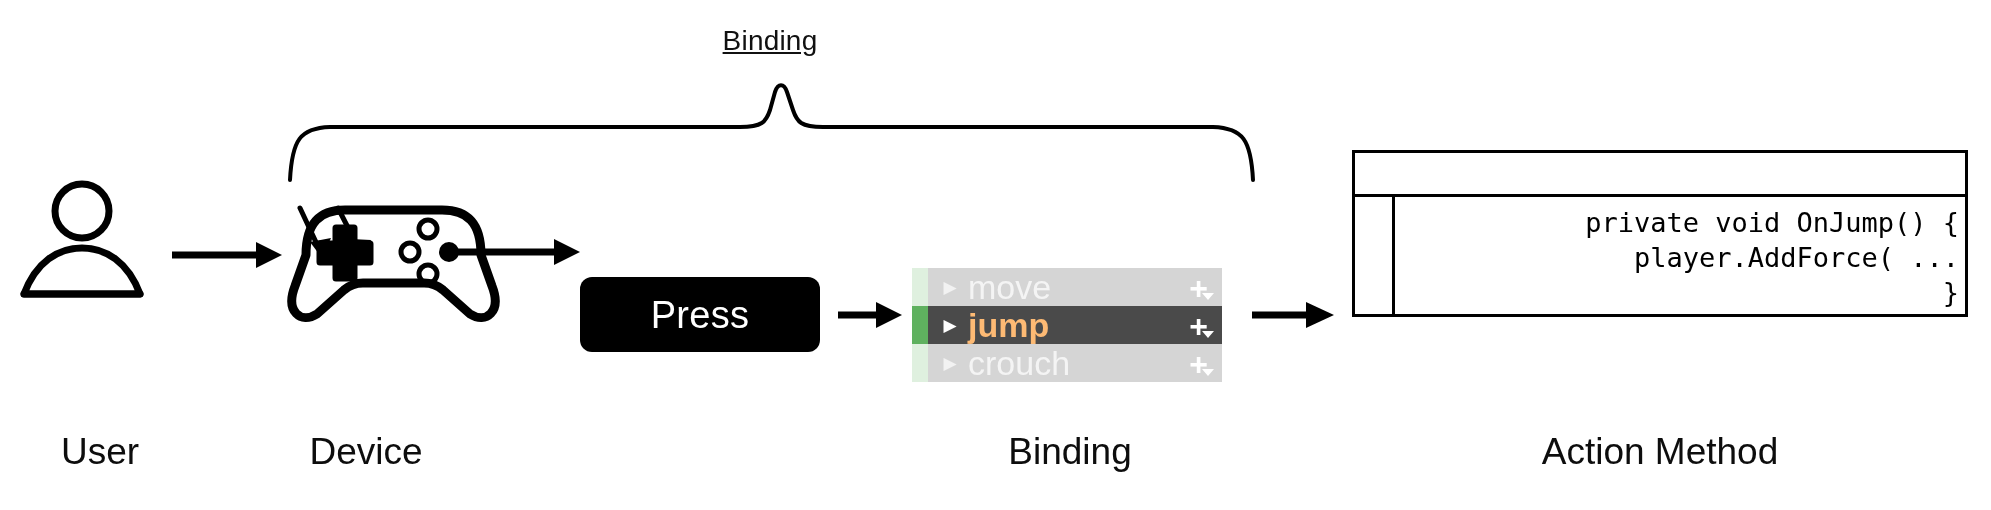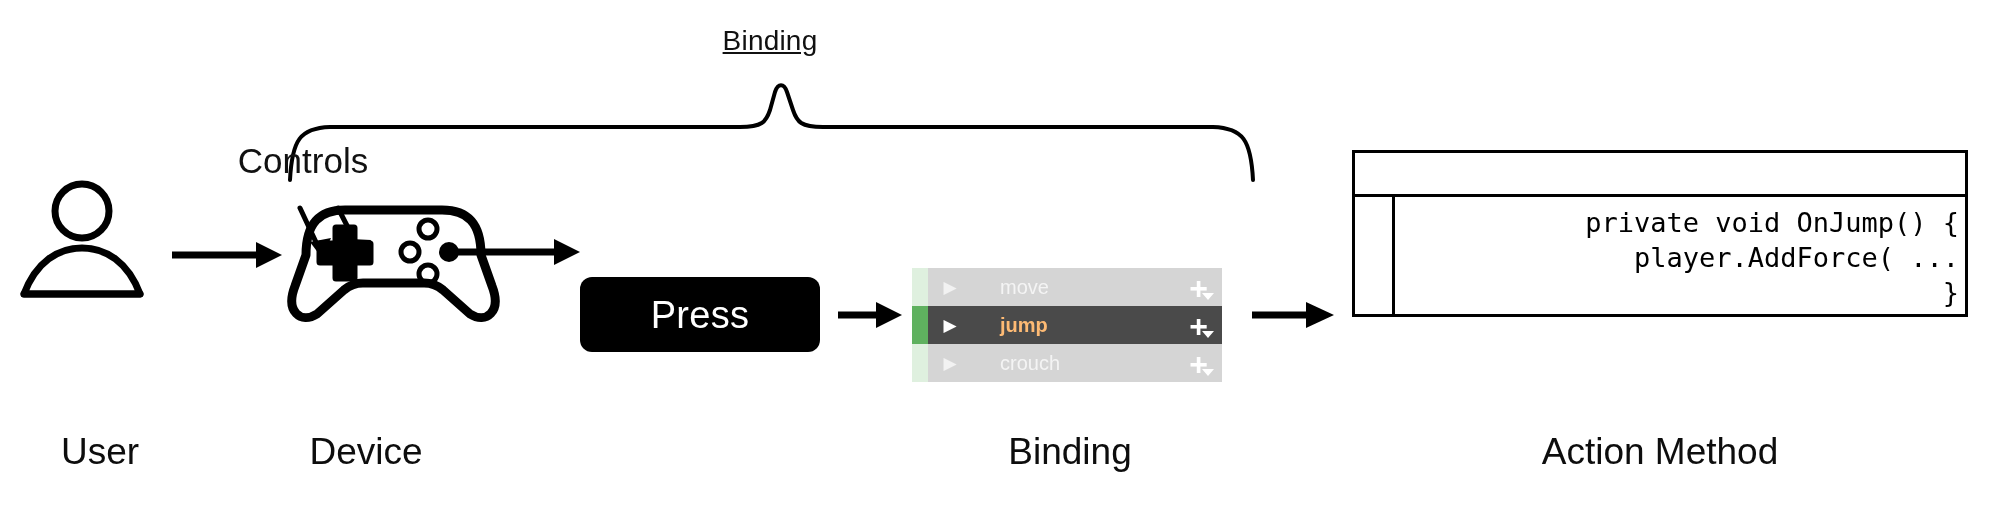--- a/index.html
+++ b/index.html
@@ -110,25 +110,24 @@
     font-size: 17px;
     line-height: 17px;
     margin-left: 6px;
   }
   .action-row.selected .row-foldout {
     color: #ffffff;
   }
   .row-label {
     flex: 1 1 auto;
     color: #f4f4f4;
-    font-size: 20px;
+    font-size: 34px;
     line-height: 30px;
     padding-left: 2px;
     white-space: nowrap;
-    margin-left: 32px;
   }
   .action-row.selected .row-label {
     color: #fdba74;
     font-weight: bold;
   }
   .row-plus {
     flex: 0 0 48px;
     position: relative;
     height: 38px;
   }
@@ -285,21 +284,20 @@
     </g>
 
     <g>
       <line x1="1252" y1="315" x2="1308" y2="315" stroke="#000000" stroke-width="7"></line>
       <path d="M 1334,315 L 1306,302 L 1306,328 Z" fill="#000000"></path>
     </g>
   </svg>
 
   <div class="binding-label">Binding</div>
 
-  <div class="controls-label">Controls</div>
 
   <div class="press-pill">
     <span class="press-text">Press</span>
   </div>
 
   <div class="actions-panel">
 
     <div class="action-row">
       <span class="row-marker"></span>
       <span class="row-foldout">▶</span>

